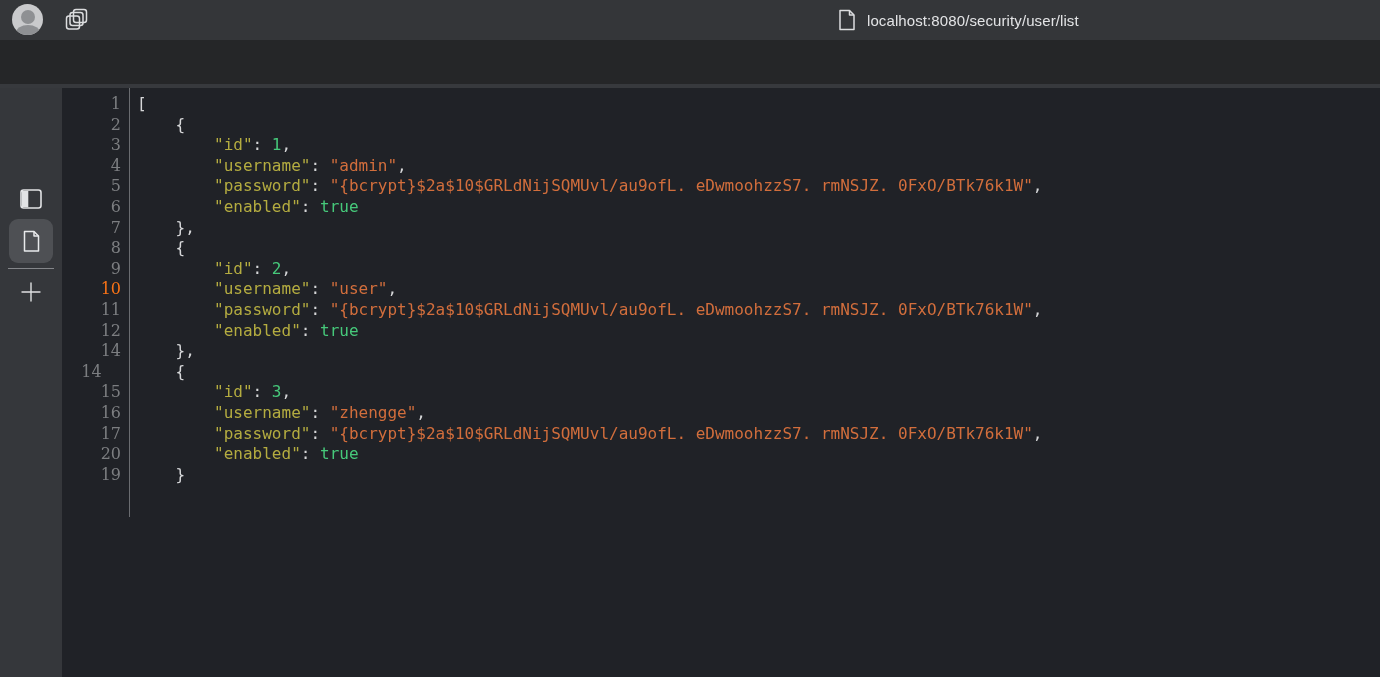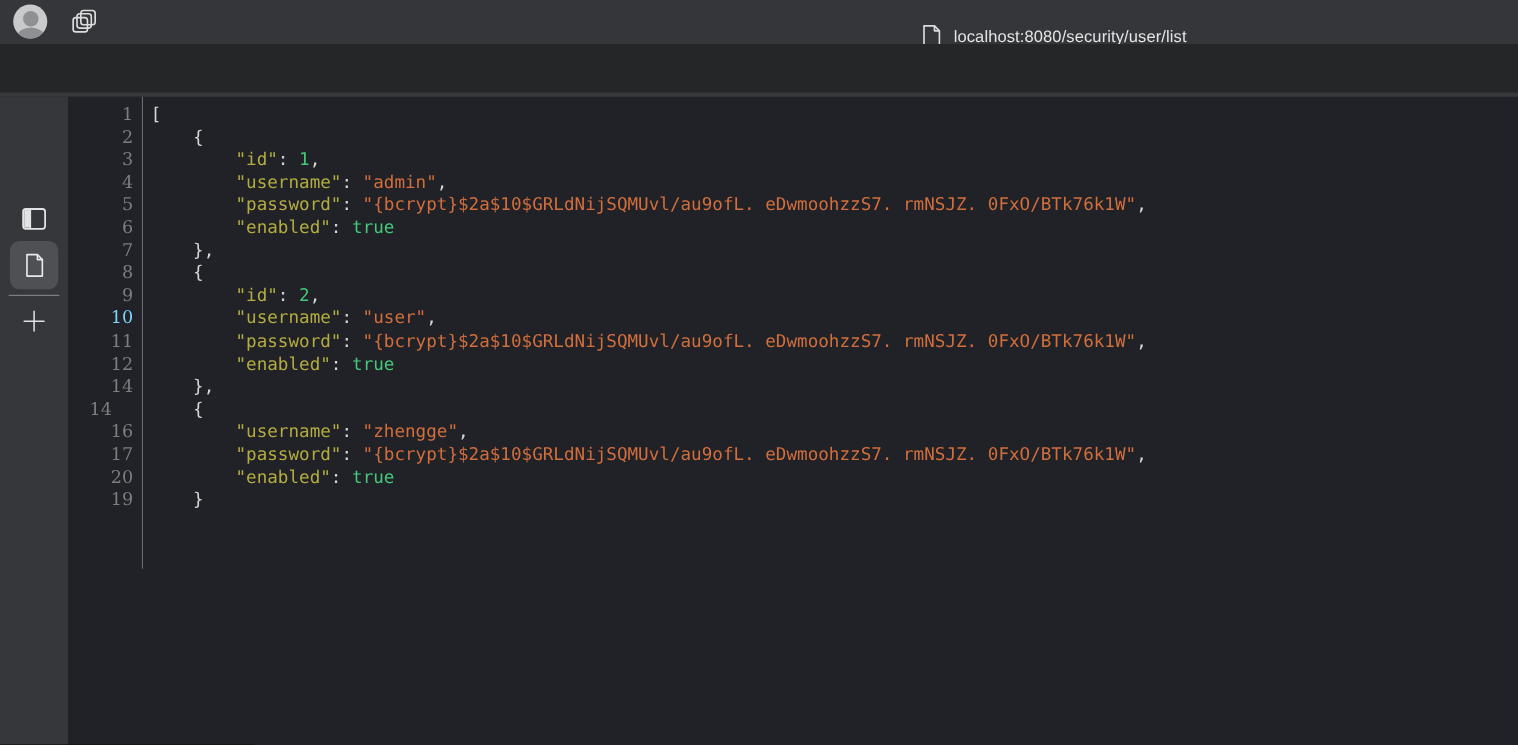--- a/index.html
+++ b/index.html
@@ -10,21 +10,21 @@
   }
   
   .titlebar { position:absolute; left:0; top:0; width:100%; height:40px; background:#343639; }
   .avatar {
     position:absolute; left:12px; top:4px; width:31px; height:31px; border-radius:50%;
     background:#c9cacc; overflow:hidden;
   }
   .avatar .head { position:absolute; left:8.5px; top:6px; width:14px; height:14px; border-radius:50%; background:#8e9093; }
   .avatar .body { position:absolute; left:3.5px; top:21px; width:24px; height:16px; border-radius:50%; background:#8e9093; }
   .ws-icon { position:absolute; left:64px; top:7px; color:#dcdddf; }
-  .tabtitle { position:absolute; left:838px; top:0; height:40px; display:flex; align-items:center; gap:11px; color:#e3e4e6;margin-top:13px; }
+  .tabtitle { position:absolute; left:838px; top:0; height:40px; display:flex; align-items:center; gap:11px; color:#e3e4e6; }
   .tabtitle .txt { font-size:15px; letter-spacing:.1px; }
   
   .toolbar { position:absolute; left:0; top:40px; width:100%; height:44px; background:#252628; }
   .chrome-sep { position:absolute; left:0; top:84px; width:100%; height:4px; background:#37393d; }
   .nav-btn { position:absolute; top:50px; width:26px; height:26px; color:#c6c7c9; background:none; border:none; padding:0; }
   .addr {
     position:absolute; left:125px; top:45px; width:1270px; height:37px;
     background:#3a3b3e; border-radius:18.5px; color:#9b9c9e;
   }
   .addr .info-icon { position:absolute; left:19px; top:7px; color:#bcbdbf; }
@@ -157,25 +157,26 @@
     <div class="codebox" id="codebox">
         <div class="cline"><span class="ln" style="color: rgb(124, 126, 129);">1</span><span class="ct"><span style="color: rgb(214, 215, 217);">[</span></span></div>
         <div class="cline"><span class="ln" style="color: rgb(124, 126, 129);">2</span><span class="ct"><span style="color: rgb(214, 215, 217);">    {</span></span></div>
         <div class="cline"><span class="ln" style="color: rgb(124, 126, 129);">3</span><span class="ct"><span style="color: rgb(214, 215, 217);">        </span><span style="color: rgb(180, 172, 64);">"id"</span><span style="color: rgb(214, 215, 217);">: </span><span style="color: rgb(70, 200, 122);">1</span><span style="color: rgb(214, 215, 217);">,</span></span></div>
         <div class="cline"><span class="ln" style="color: rgb(124, 126, 129);">4</span><span class="ct"><span style="color: rgb(214, 215, 217);">        </span><span style="color: rgb(180, 172, 64);">"username"</span><span style="color: rgb(214, 215, 217);">: </span><span style="color: rgb(210, 110, 60);">"admin"</span><span style="color: rgb(214, 215, 217);">,</span></span></div>
         <div class="cline"><span class="ln" style="color: rgb(124, 126, 129);">5</span><span class="ct"><span style="color: rgb(214, 215, 217);">        </span><span style="color: rgb(180, 172, 64);">"password"</span><span style="color: rgb(214, 215, 217);">: </span><span style="color: rgb(210, 110, 60);">"{bcrypt}$2a$10$GRLdNijSQMUvl/au9ofL. eDwmoohzzS7. rmNSJZ. 0FxO/BTk76k1W"</span><span style="color: rgb(214, 215, 217);">,</span></span></div>
         <div class="cline"><span class="ln" style="color: rgb(124, 126, 129);">6</span><span class="ct"><span style="color: rgb(214, 215, 217);">        </span><span style="color: rgb(180, 172, 64);">"enabled"</span><span style="color: rgb(214, 215, 217);">: </span><span style="color: rgb(70, 200, 122);">true</span></span></div>
         <div class="cline"><span class="ln" style="color: rgb(124, 126, 129);">7</span><span class="ct"><span style="color: rgb(214, 215, 217);">    },</span></span></div>
         <div class="cline"><span class="ln" style="color: rgb(124, 126, 129);">8</span><span class="ct"><span style="color: rgb(214, 215, 217);">    {</span></span></div>
         <div class="cline"><span class="ln" style="color: rgb(124, 126, 129);">9</span><span class="ct"><span style="color: rgb(214, 215, 217);">        </span><span style="color: rgb(180, 172, 64);">"id"</span><span style="color: rgb(214, 215, 217);">: </span><span style="color: rgb(70, 200, 122);">2</span><span style="color: rgb(214, 215, 217);">,</span></span></div>
-        <div class="cline"><span class="ln" style="color: #7dd3fc;">10</span><span class="ct"><span style="color: rgb(214, 215, 217);">        </span><span style="color: rgb(180, 172, 64);">"username"</span><span style="color: rgb(214, 215, 217);">: </span><span style="color: rgb(210, 110, 60);">"user"</span><span style="color: rgb(214, 215, 217);">,</span></span></div>
+        <div class="cline"><span class="ln" style="color: #f97316;">10</span><span class="ct"><span style="color: rgb(214, 215, 217);">        </span><span style="color: rgb(180, 172, 64);">"username"</span><span style="color: rgb(214, 215, 217);">: </span><span style="color: rgb(210, 110, 60);">"user"</span><span style="color: rgb(214, 215, 217);">,</span></span></div>
         <div class="cline"><span class="ln" style="color: rgb(124, 126, 129);">11</span><span class="ct"><span style="color: rgb(214, 215, 217);">        </span><span style="color: rgb(180, 172, 64);">"password"</span><span style="color: rgb(214, 215, 217);">: </span><span style="color: rgb(210, 110, 60);">"{bcrypt}$2a$10$GRLdNijSQMUvl/au9ofL. eDwmoohzzS7. rmNSJZ. 0FxO/BTk76k1W"</span><span style="color: rgb(214, 215, 217);">,</span></span></div>
         <div class="cline"><span class="ln" style="color: rgb(124, 126, 129);">12</span><span class="ct"><span style="color: rgb(214, 215, 217);">        </span><span style="color: rgb(180, 172, 64);">"enabled"</span><span style="color: rgb(214, 215, 217);">: </span><span style="color: rgb(70, 200, 122);">true</span></span></div>
         <div class="cline"><span class="ln" style="color: rgb(124, 126, 129);">14</span><span class="ct"><span style="color: rgb(214, 215, 217);">    },</span></span></div>
         <div class="cline"><span class="ln" style="color: rgb(124, 126, 129); text-align: center;">14</span><span class="ct"><span style="color: rgb(214, 215, 217);">    {</span></span></div>
+        <div class="cline"><span class="ln" style="color: rgb(124, 126, 129);">15</span><span class="ct"><span style="color: rgb(214, 215, 217);">        </span><span style="color: rgb(180, 172, 64);">"id"</span><span style="color: rgb(214, 215, 217);">: </span><span style="color: rgb(70, 200, 122);">3</span><span style="color: rgb(214, 215, 217);">,</span></span></div>
         <div class="cline"><span class="ln" style="color: rgb(124, 126, 129); text-align: right;">16</span><span class="ct"><span style="color: rgb(214, 215, 217);">        </span><span style="color: rgb(180, 172, 64);">"username"</span><span style="color: rgb(214, 215, 217);">: </span><span style="color: rgb(210, 110, 60);">"zhengge"</span><span style="color: rgb(214, 215, 217);">,</span></span></div>
         <div class="cline"><span class="ln" style="color: rgb(124, 126, 129);">17</span><span class="ct"><span style="color: rgb(214, 215, 217);">        </span><span style="color: rgb(180, 172, 64);">"password"</span><span style="color: rgb(214, 215, 217);">: </span><span style="color: rgb(210, 110, 60);">"{bcrypt}$2a$10$GRLdNijSQMUvl/au9ofL. eDwmoohzzS7. rmNSJZ. 0FxO/BTk76k1W"</span><span style="color: rgb(214, 215, 217);">,</span></span></div>
         <div class="cline"><span class="ln" style="color: rgb(124, 126, 129);">20</span><span class="ct"><span style="color: rgb(214, 215, 217);">        </span><span style="color: rgb(180, 172, 64);">"enabled"</span><span style="color: rgb(214, 215, 217);">: </span><span style="color: rgb(70, 200, 122);">true</span></span></div>
         <div class="cline"><span class="ln" style="color: rgb(124, 126, 129);">19</span><span class="ct"><span style="color: rgb(214, 215, 217);">    }</span></span></div>
       </div>
   </div>
 
 </div>
 
 </body></html>

